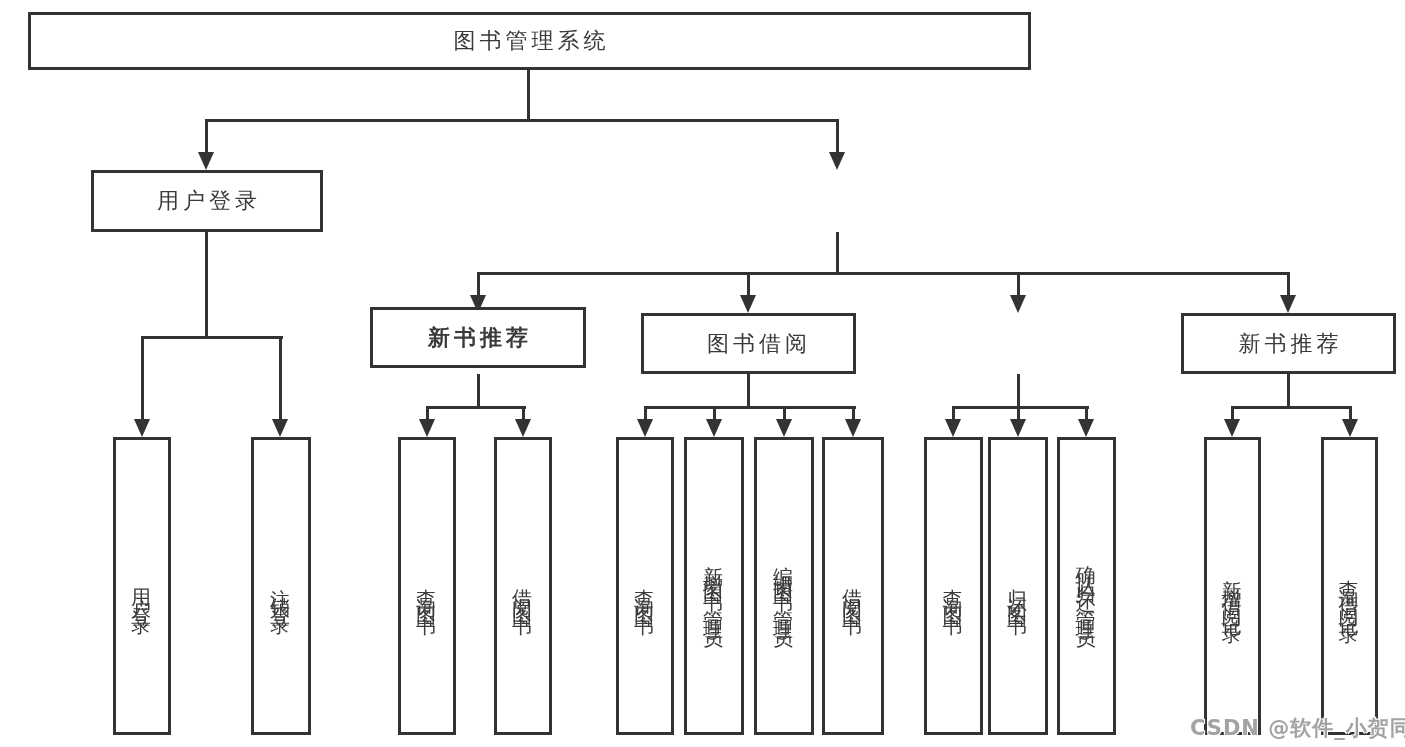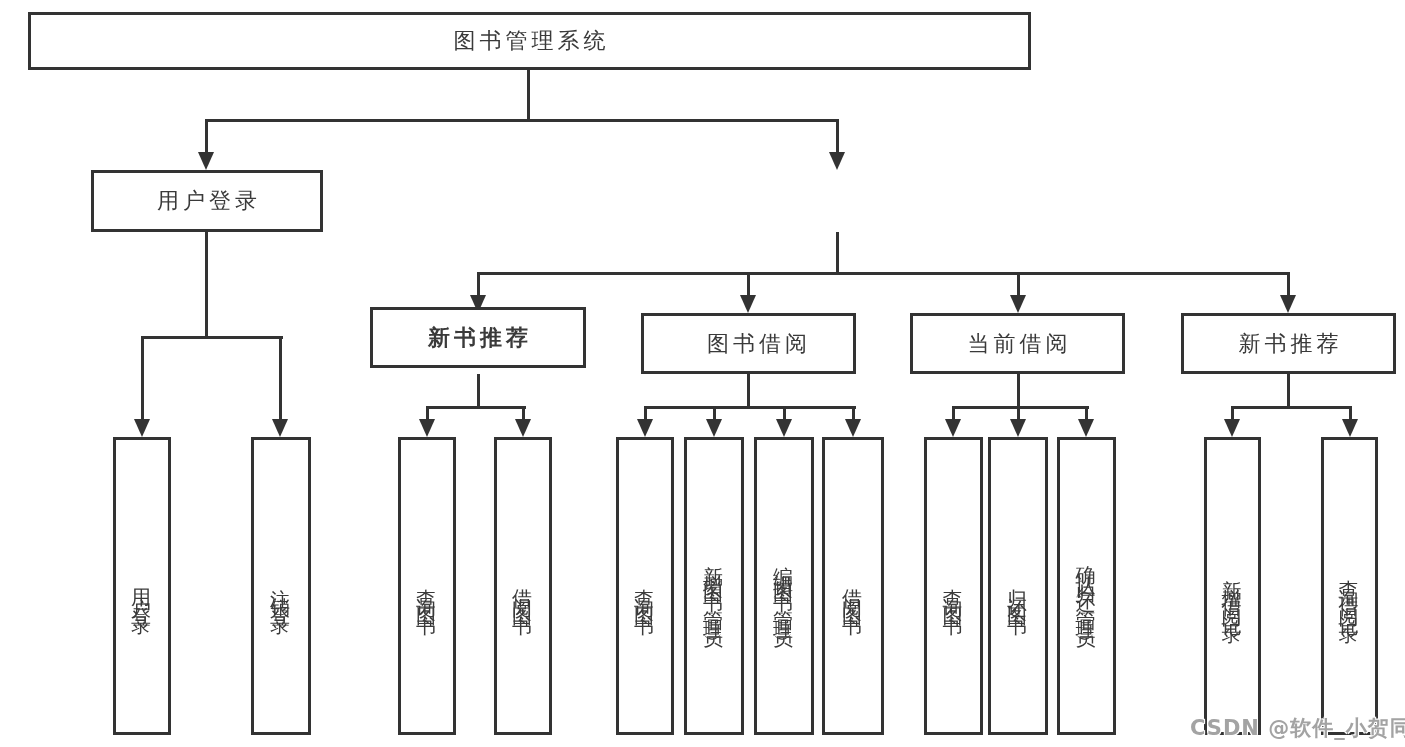--- a/index.html
+++ b/index.html
@@ -69,23 +69,20 @@
   <div class="ln" style="left:1009px;top:272px;width:3px;height:26px;"></div>
   <div class="ar" style="left:1002px;top:295px;"></div>
   <div class="ln" style="left:1279px;top:272px;width:3px;height:26px;"></div>
   <div class="ar" style="left:1272px;top:295px;"></div>
 
   <div class="node" style="left:362px;top:307px;width:216px;height:61px;font-weight:bold;">
     <span>新书推荐</span>
   </div>
   <div class="node" style="left:633px;top:313px;width:215px;height:61px;padding-left:17px;">
     <span>图书借阅</span>
-  </div>
-  <div class="node" style="left:902px;top:313px;width:215px;height:61px;">
-    <span>当前借阅</span>
   </div>
   <div class="node" style="left:1173px;top:313px;width:215px;height:61px;">
     <span>新书推荐</span>
   </div>
 
   <div class="ln" style="left:469px;top:374px;width:3px;height:35px;"></div>
   <div class="ln" style="left:418px;top:406px;width:100px;height:3px;"></div>
   <div class="ln" style="left:418px;top:406px;width:3px;height:16px;"></div>
   <div class="ar" style="left:411px;top:419px;"></div>
   <div class="ln" style="left:514px;top:406px;width:3px;height:16px;"></div>

